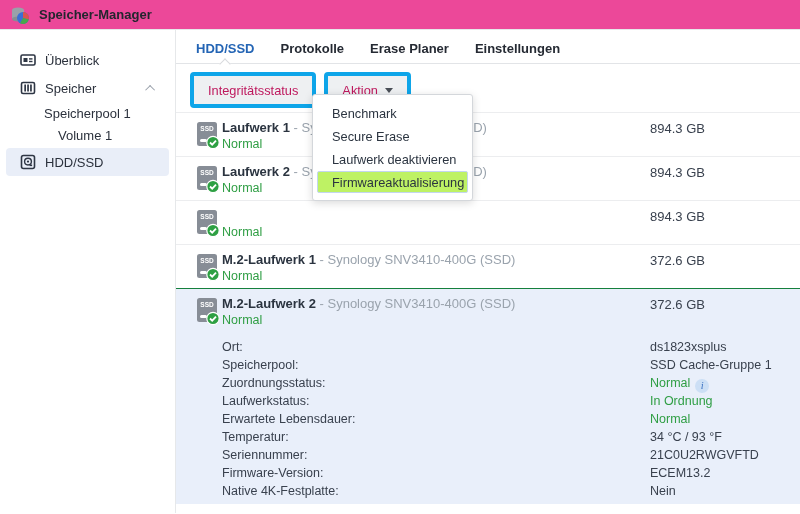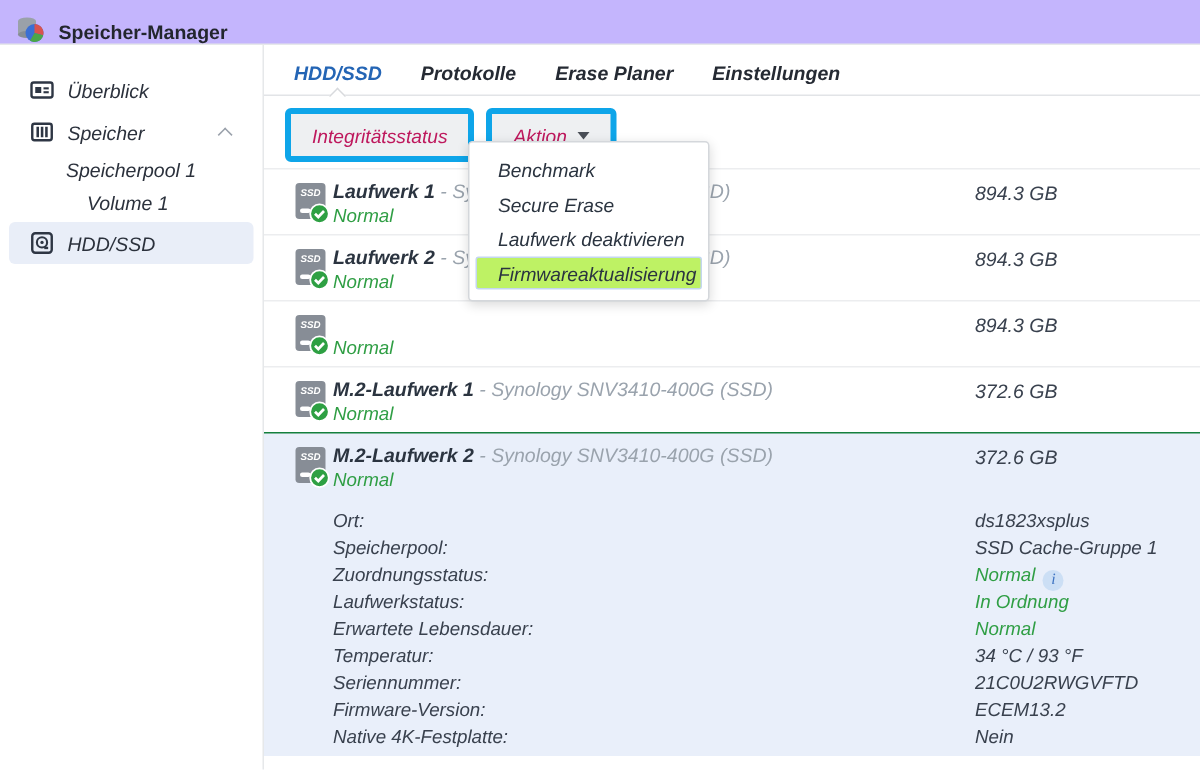--- a/index.html
+++ b/index.html
@@ -4,26 +4,26 @@
 <style>
   * { margin:0; padding:0; box-sizing:border-box; }
   html,body { width:800px; height:514px; }
   body {
     font-family:"Liberation Sans", sans-serif;
     background:#ffffff; color:#2b3440; overflow:hidden; position:relative;
     font-size:13px;
   }
   
   .app-header {
-    height:30px; display:flex; align-items:flex-end; gap:9px;
-    padding-left:10px; border-bottom:1px solid #e6e8ea; background:#c4b5fd;
+    height:30px; display:flex; align-items:center; gap:9px;
+    padding-left:10px; border-bottom:1px solid #e6e8ea; background:#ec4899;
   }
   .app-title { font-weight:bold; font-size:13px; color:#23262e; }
   
-  .content { display:flex; height:483px;font-style:italic; }
+  .content { display:flex; height:483px; }
   .sidebar {
     width:176px; border-right:1px solid #e6e8ea; padding-top:16px; flex-shrink:0;
     background:#fff;
   }
   .side-item {
     height:28px; display:flex; align-items:center; gap:9px;
     padding-left:14px; margin:0 6px; border-radius:4px; cursor:pointer;
     color:#2b313c; font-size:13px;
   }
   .side-item.sub { height:22px; padding-left:38px; }

